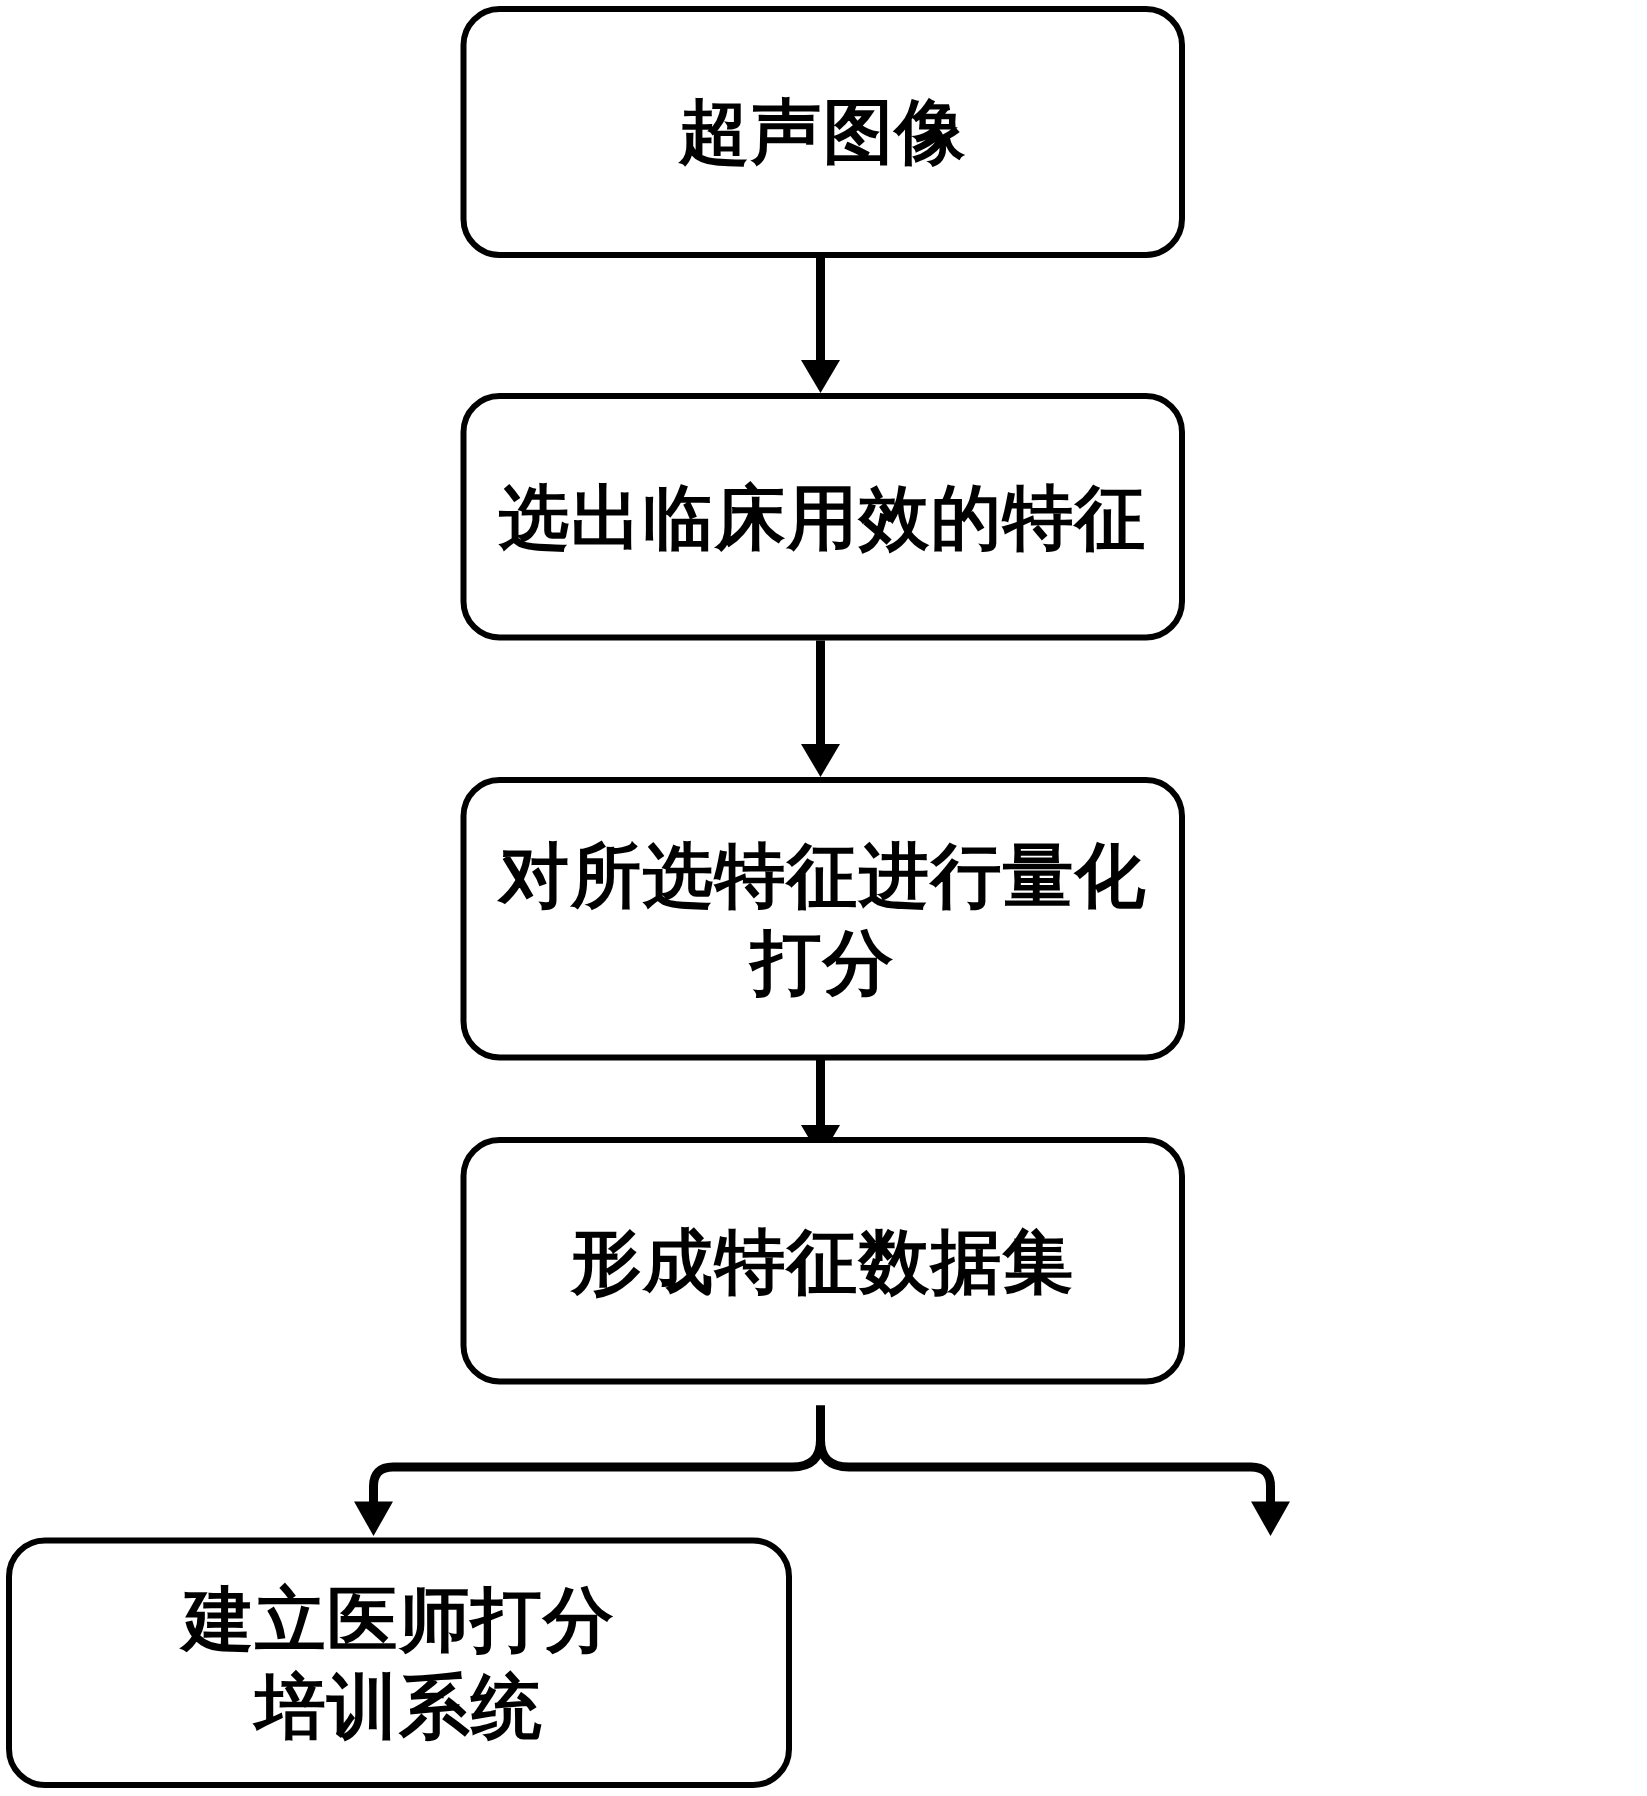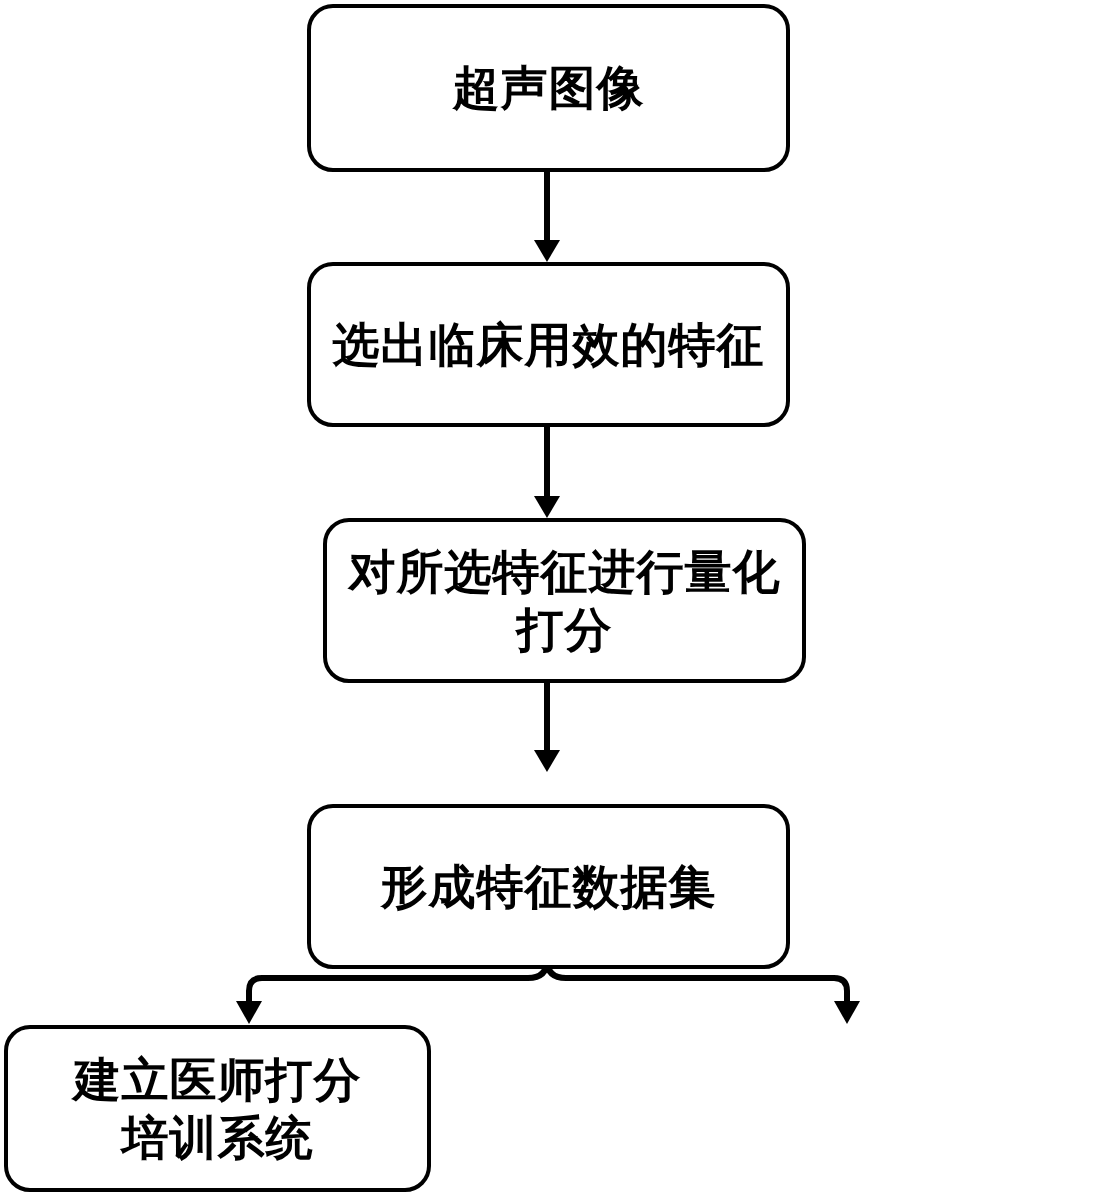--- a/index.html
+++ b/index.html
@@ -34,23 +34,23 @@
     text-align: center;
     font-weight: bold;
     color: #000000;
     font-size: 47px;
     line-height: 1.22;
     white-space: pre-line;
     letter-spacing: 1px;
   }
   .node-1 { left: 307px; top: 4px;    width: 483px; height: 168px; }
   .node-2 { left: 307px; top: 262px;  width: 483px; height: 165px; }
-  .node-3 { left: 307px; top: 518px;  width: 483px; height: 165px; margin-left: 16px; }
-  .node-4 { left: 307px; top: 804px;  width: 483px; height: 165px; }
-  .node-5 { left: 4px;   top: 1025px; width: 427px; height: 167px; }
+  .node-3 { left: 307px; top: 518px;  width: 483px; height: 189px; }
+  .node-4 { left: 307px; top: 758px;  width: 483px; height: 165px; }
+  .node-5 { left: 4px;   top: 1025px; width: 524px; height: 167px; }
   .node-6 { left: 605px; top: 1025px; width: 480px; height: 167px; }
 </style>
 </head>
 <body>
 
 <div class="canvas">
 
   <svg class="edges-layer" viewBox="0 0 1098 1197" xmlns="http://www.w3.org/2000/svg">
 
     <g>

